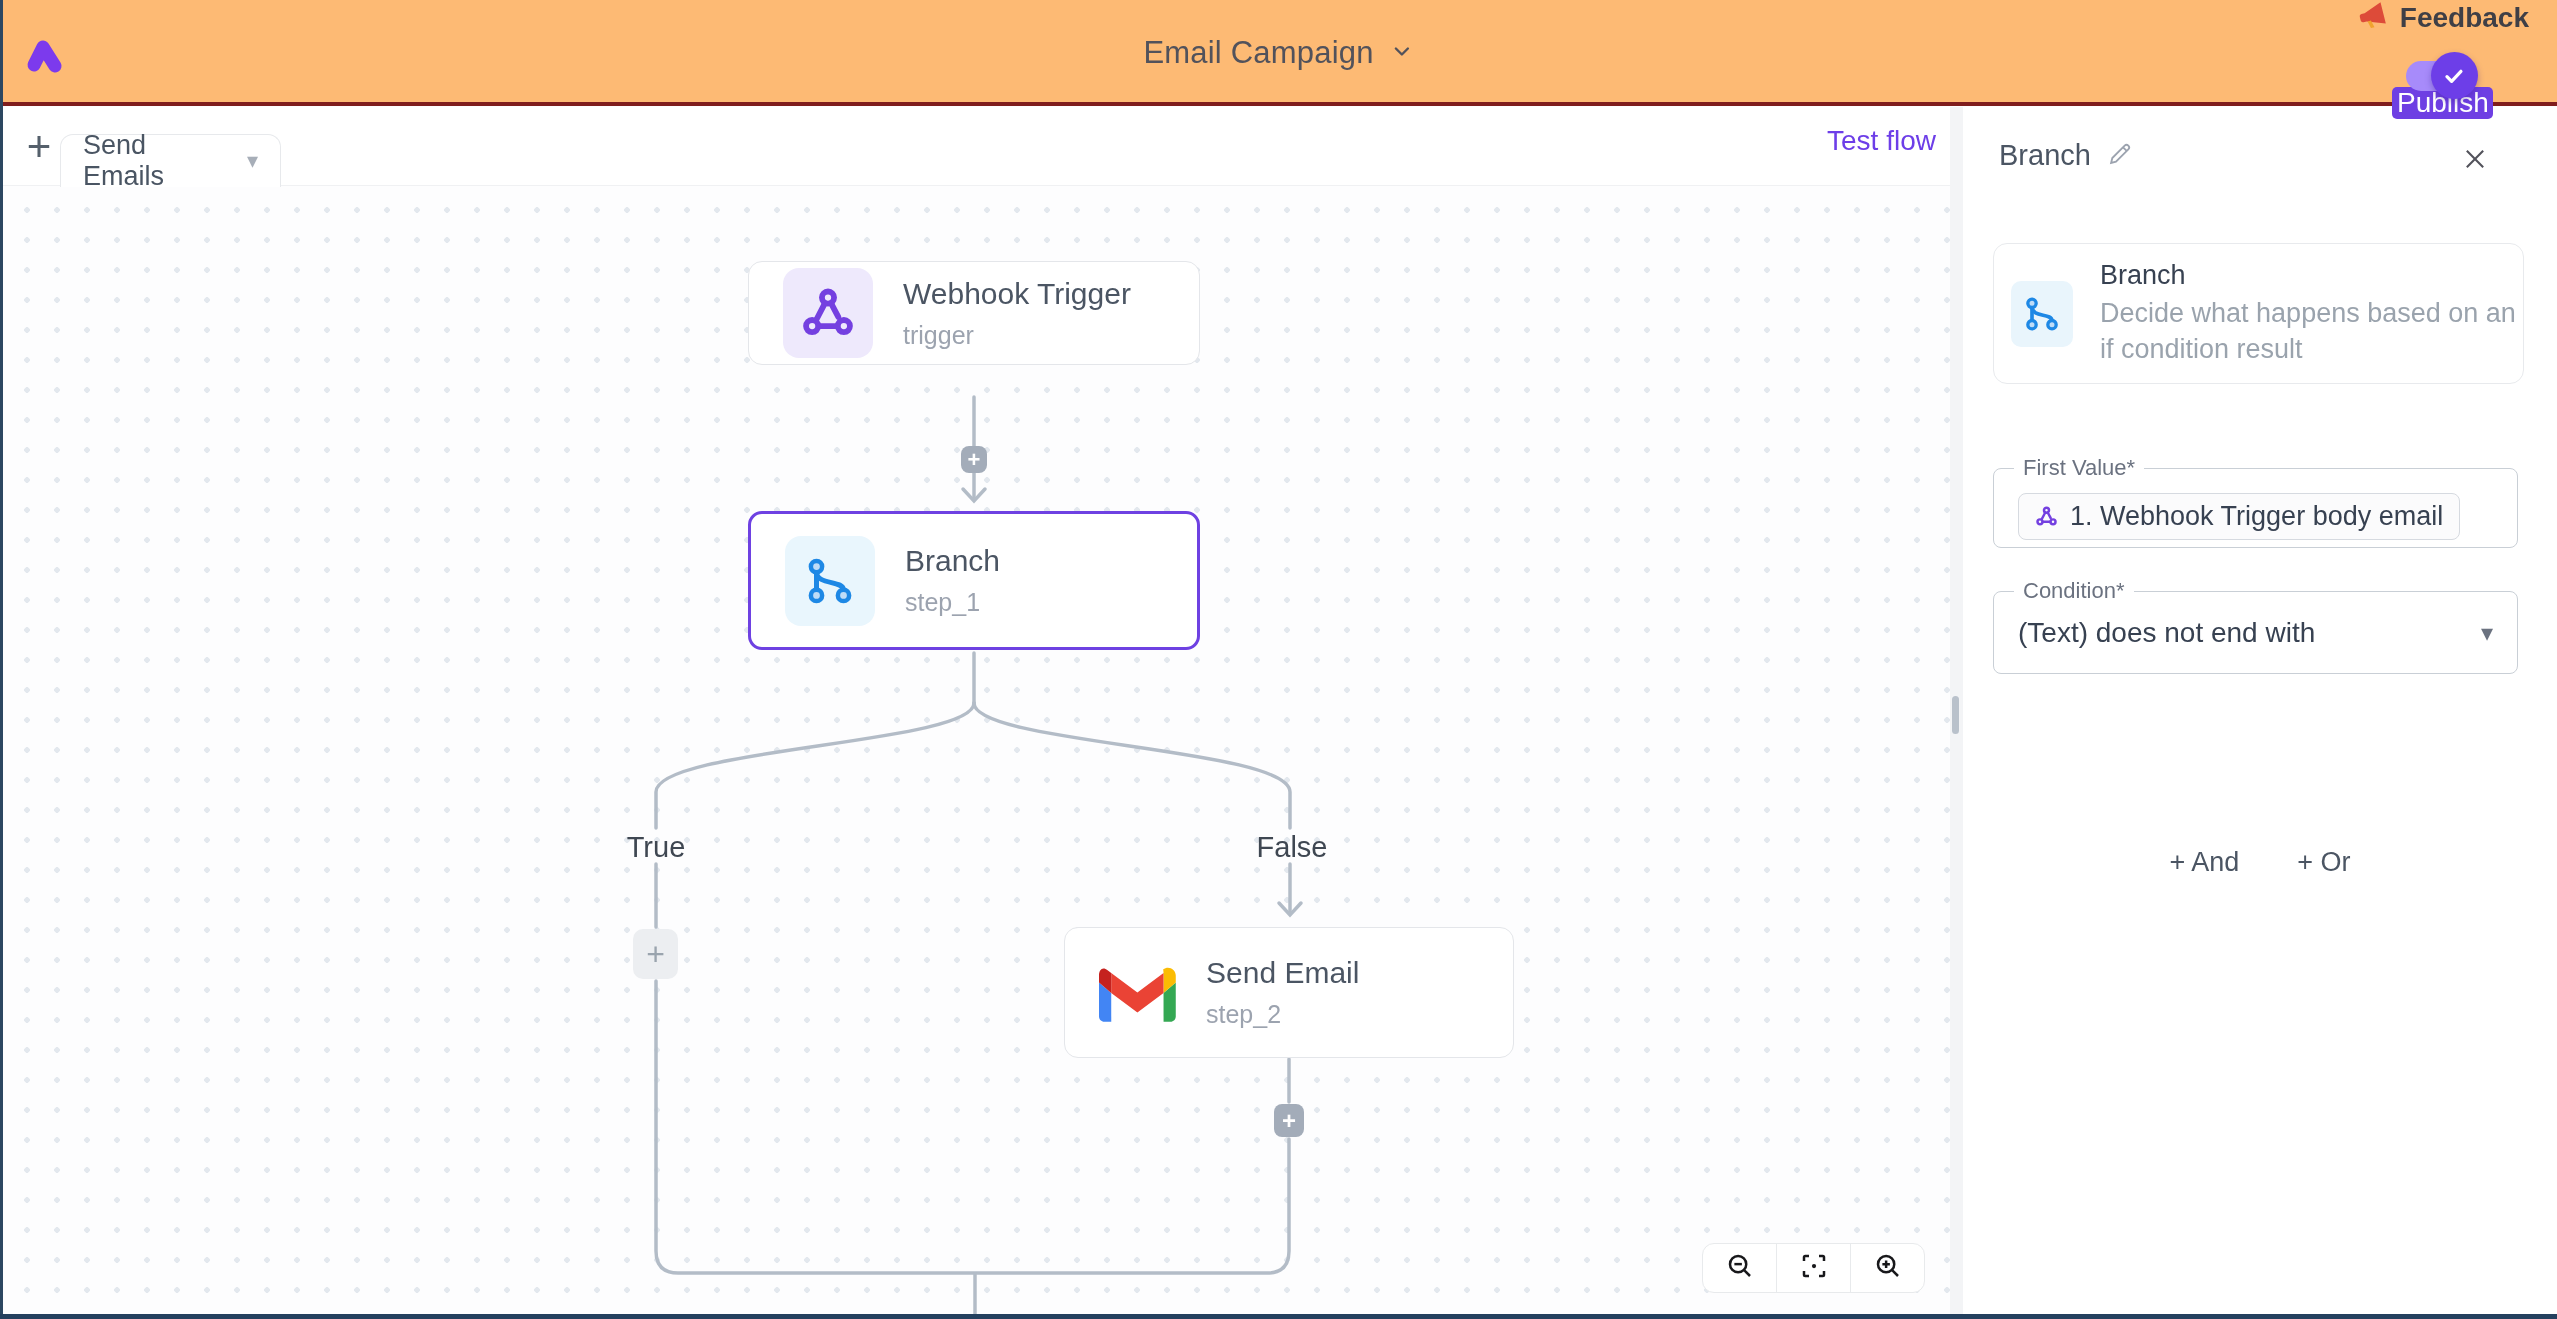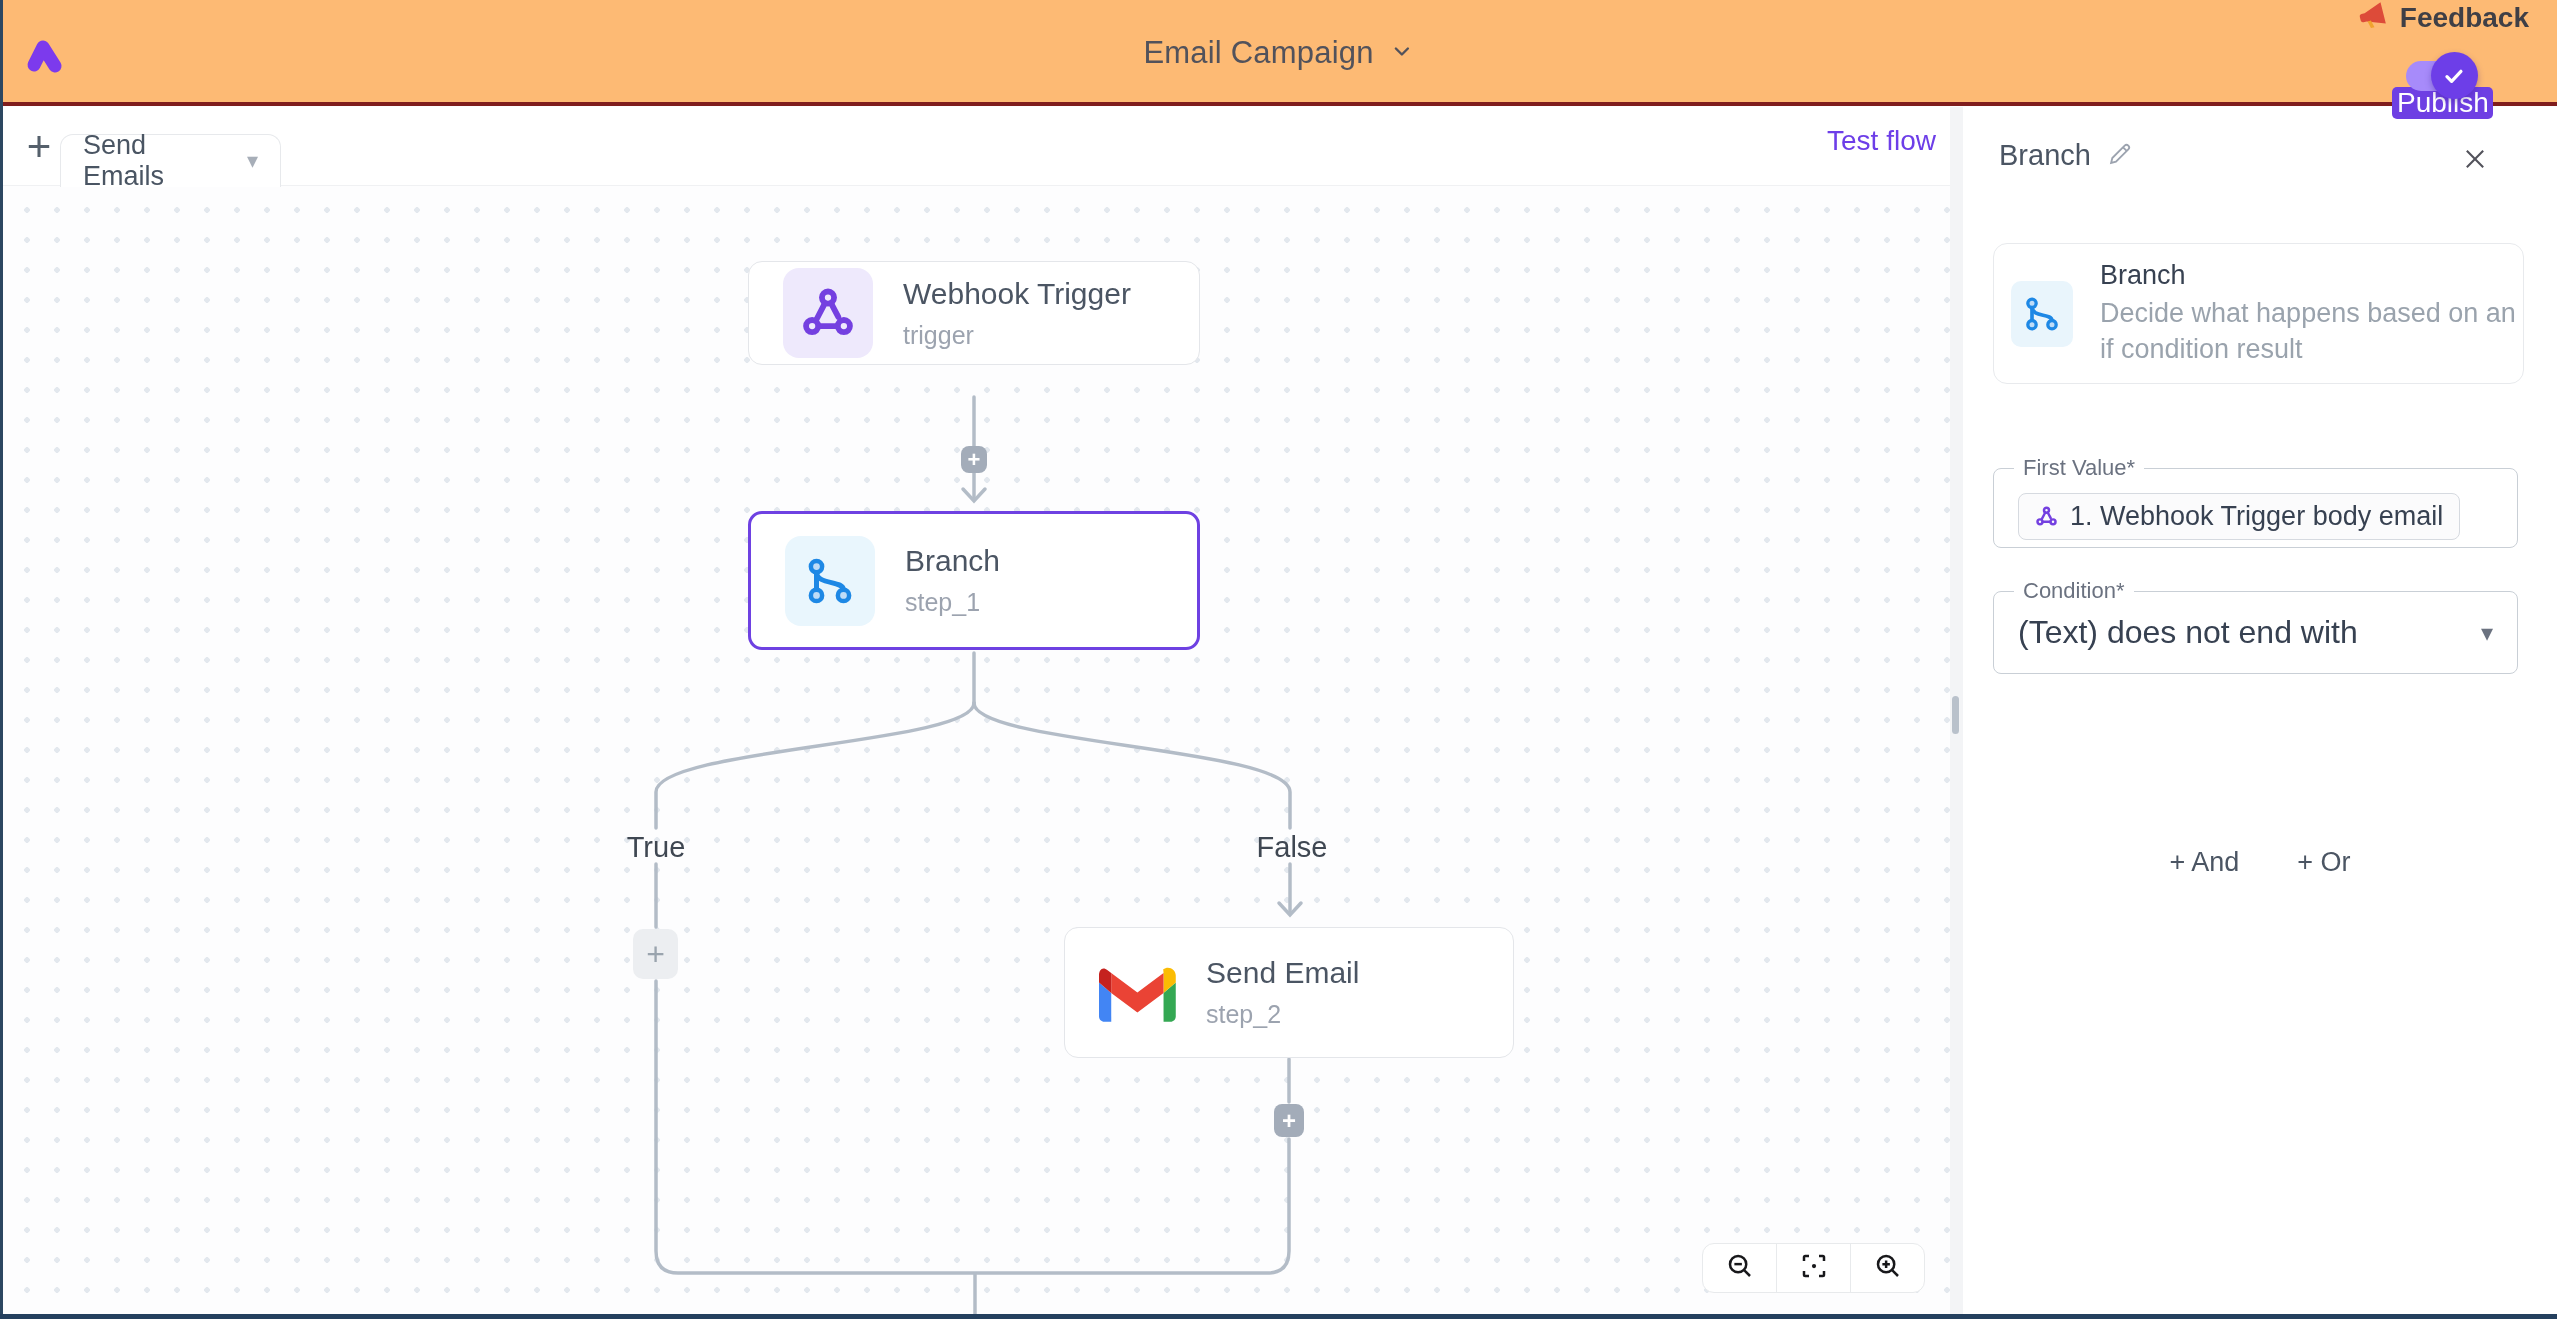--- a/index.html
+++ b/index.html
@@ -72,21 +72,21 @@
   .info-title { font-size:27px; color:#374151; }
   .info-desc { font-size:27px; color:#9aa3ad; line-height:36px; max-width:428px; }
 
   .field { position:absolute; left:30px; width:525px; border:1.5px solid #c9cfd6; border-radius:8px; }
   .field-label { position:absolute; top:-14px; left:20px; background:#fff; padding:0 9px; font-size:22px; color:#6b7280; white-space:nowrap; }
   .field-1 { top:361px; height:80px; }
   .field-2 { top:484px; height:83px; }
   .field-3 { top:606px; height:84px; }
   .token-chip { position:absolute; left:24px; top:24px; height:47px; display:flex; align-items:center; gap:12px; padding:0 16px; background:#fbfbfc; border:1.5px solid #d6dae0; border-radius:8px; cursor:pointer; }
   .token-text { font-size:27px; color:#374151; white-space:nowrap; }
-  .select-value { position:absolute; left:24px; top:0; height:100%; display:flex; align-items:center; font-size:32px; color:#374151; }
+  .select-value { position:absolute; left:24px; top:0; height:100%; display:flex; align-items:center; font-size:28px; color:#374151; }
   .select-caret { position:absolute; right:24px; top:50%; transform:translateY(-50%); font-size:24px; color:#6b7280; }
   .field-input-value { position:absolute; left:24px; top:0; height:100%; display:flex; align-items:center; font-size:28px; color:#4b5563; }
   .andor-row { position:absolute; left:0; top:740px; width:594px; display:flex; justify-content:center; gap:58px; }
   .andor-btn { background:none; border:none; font-family:inherit; font-size:27px; color:#4b5563; cursor:pointer; }
 </style>
 </head>
 <body>
 
 <div class="screen">
   <div class="edge-left"></div>

